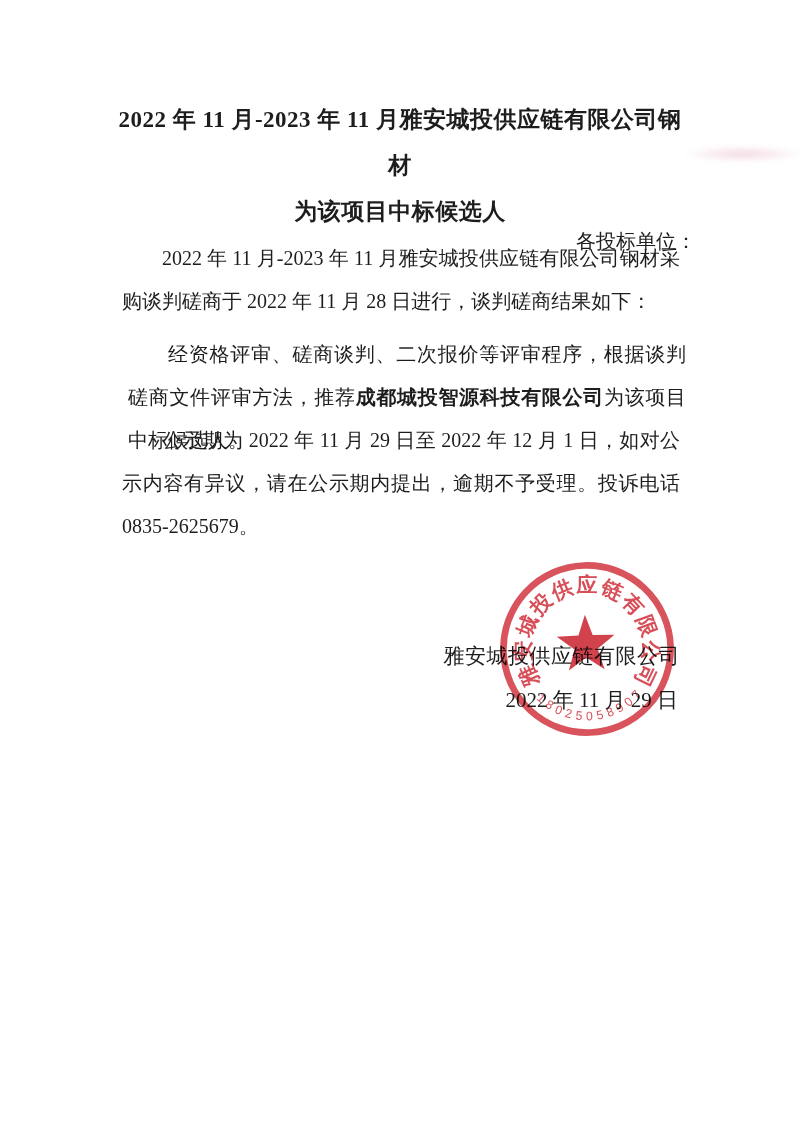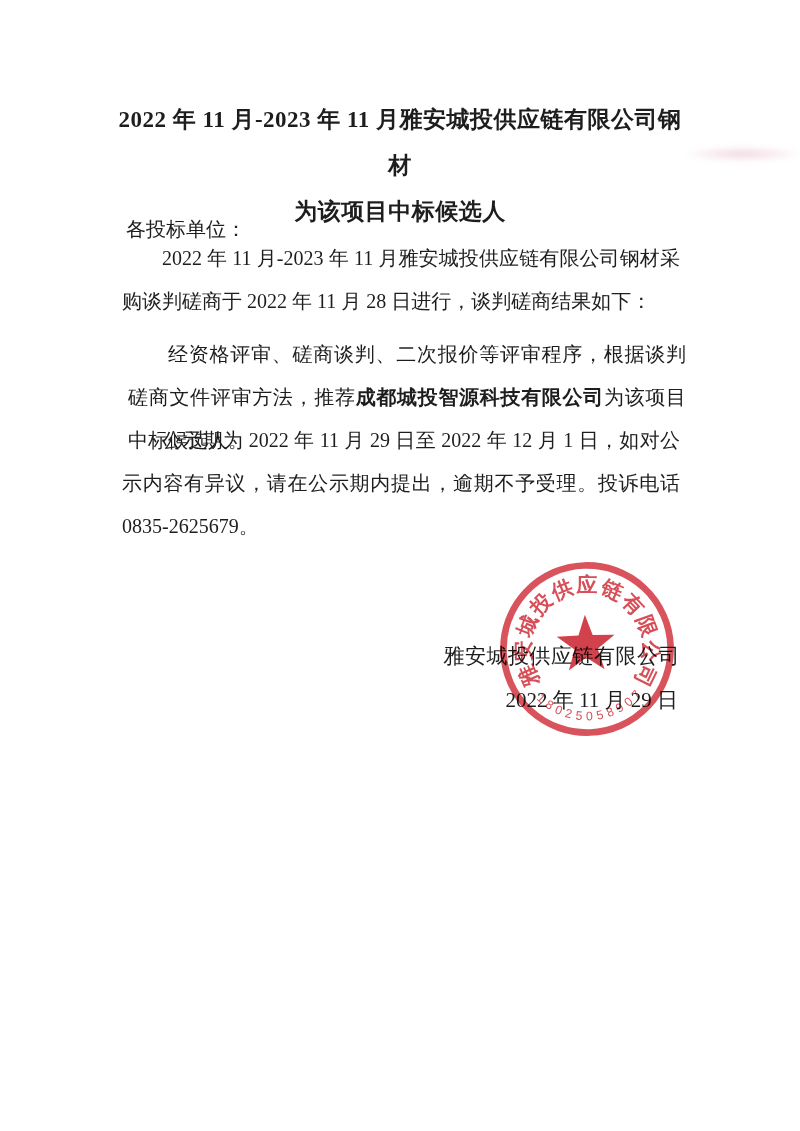--- a/index.html
+++ b/index.html
@@ -27,23 +27,24 @@
     font-weight: bold;
     line-height: 46px;
     letter-spacing: 0.5px;
   }
   .doc-title .title-line { display: block; }
   .salutation {
     position: absolute;
     top: 204px;
     left: 122px;
     width: 558px;
-    margin: 4px;
+    margin: 16px;
     font-size: 20px;
     line-height: 43px;
+    text-align: right;
   }
   .para {
     position: absolute;
     left: 122px;
     width: 558px;
     margin: 0;
     font-size: 20px;
     line-height: 43px;
     text-align: justify;
     text-justify: inter-character;

